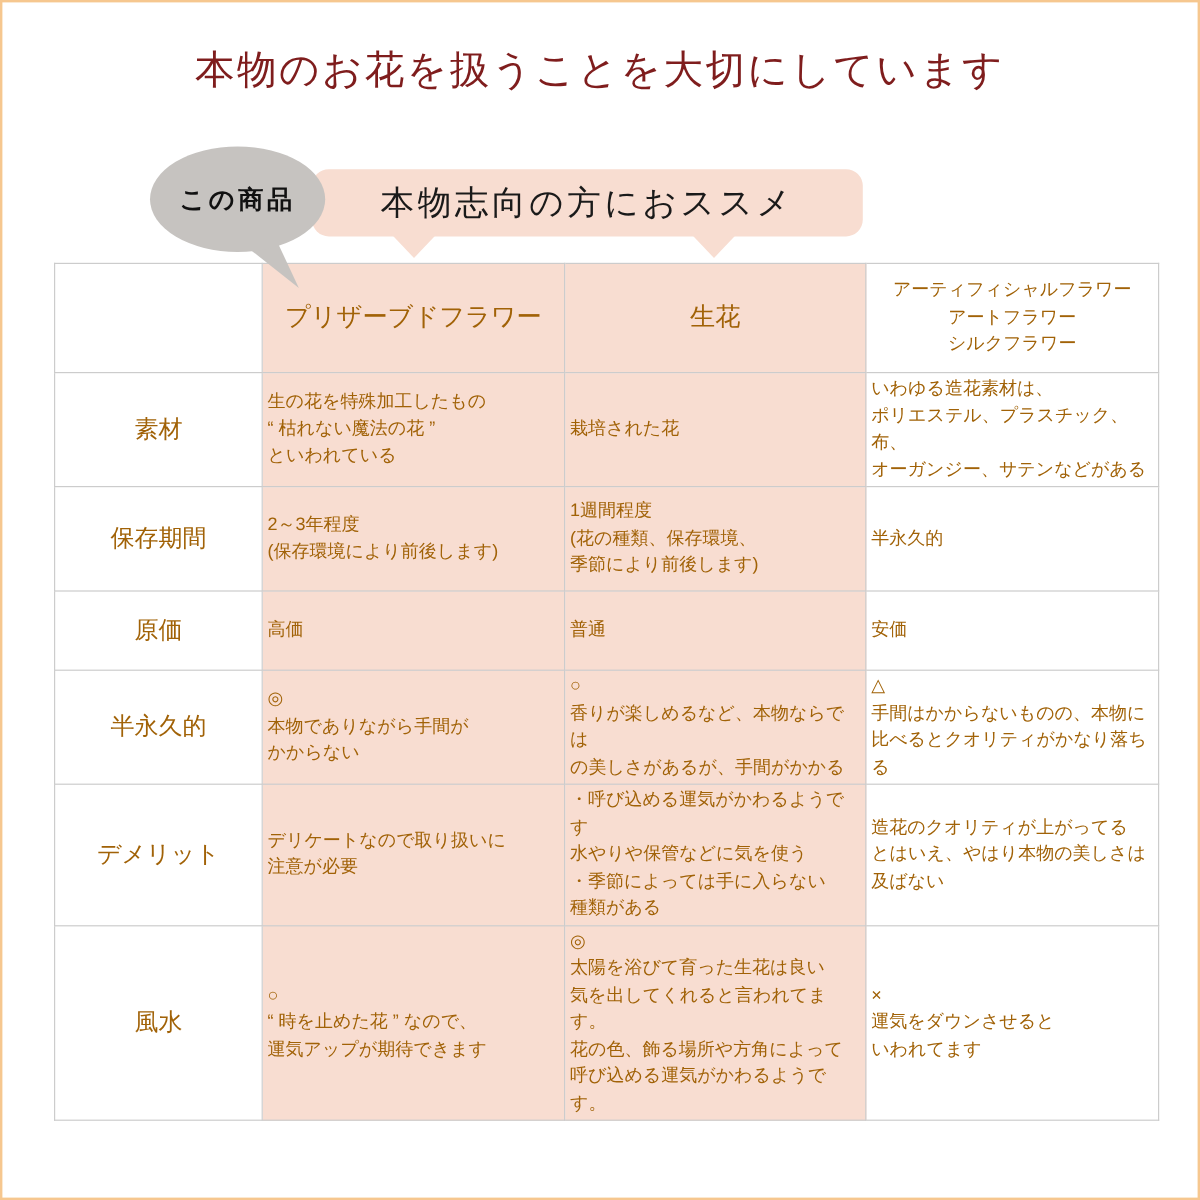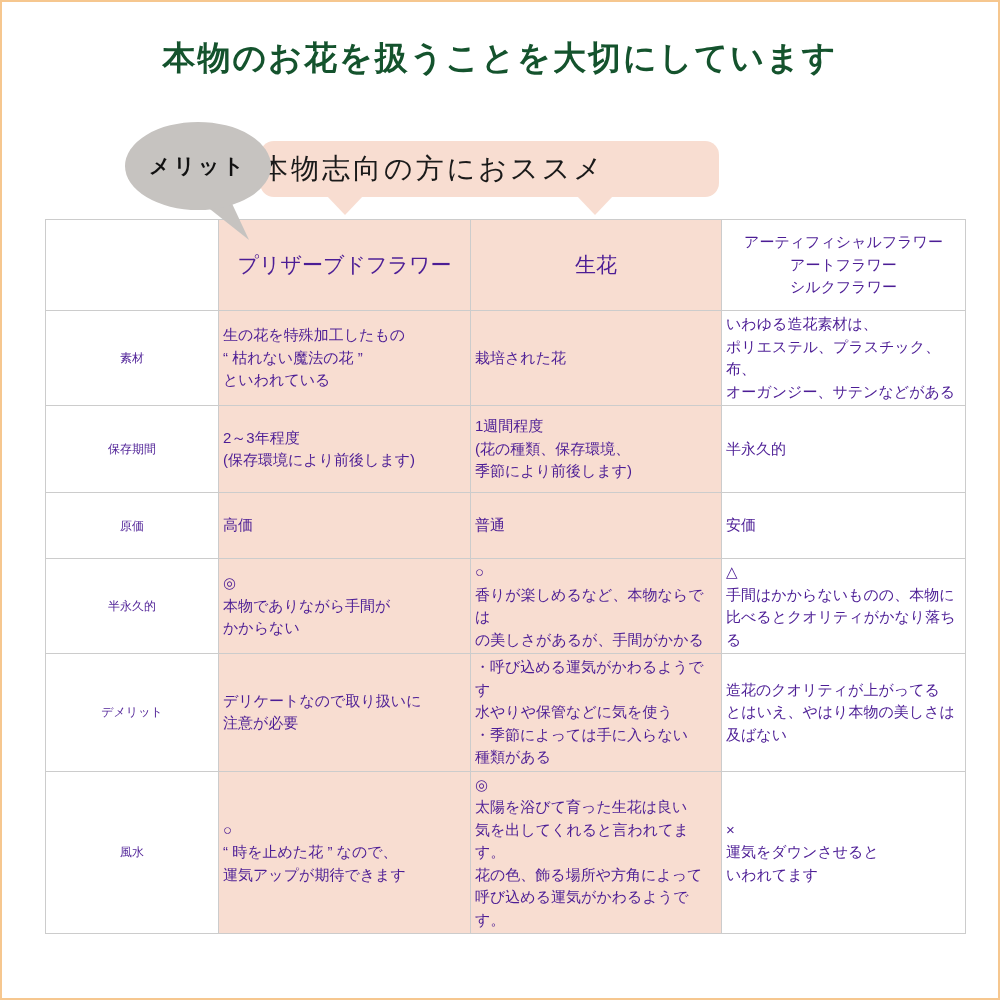--- a/index.html
+++ b/index.html
@@ -11,32 +11,32 @@
     position:relative;
     font-family:"Liberation Sans","DejaVu Sans",sans-serif;
     color:#1f1f1f;
     overflow:hidden;
   }
   .page-title{
     position:absolute;
     top:34px;left:0;width:100%;
     text-align:center;
     font-size:33px;
-    font-weight:700;
+    font-weight:400;
     letter-spacing:2px;
-    color:#14532d;
+    color:#7f1d1d;
   }
   
   .banner{
     position:absolute;
     left:258px;top:139px;
     width:459px;height:56px;
     background:#f8ddd1;
     border-radius:14px;
-    display:flex;align-items:center;
+    display:flex;align-items:center;justify-content:center;
     font-size:28px;
     letter-spacing:3px;
     color:#1a1a1a;
     z-index:2;
   }
   .banner-tail{
     position:absolute;
     top:54px;
     width:0;height:0;
     border-left:19px solid transparent;
@@ -76,26 +76,26 @@
     z-index:1;
   }
   table.cmp th,table.cmp td{
     border:1px solid #cccccc;
     vertical-align:middle;
     font-weight:400;
     font-size:15px;
     line-height:1.5;
     white-space:pre-line;
     padding:2px 4px;
-    color:#4c1d95;
+    color:#a16207;
     margin-left:12px;
   }
   table.cmp thead th{font-size:21px;}
   table.cmp thead th.col-artificial{font-size:15px;}
-  table.cmp .rowlabel{font-size:12px;}
+  table.cmp .rowlabel{font-size:20px;}
   table.cmp .pink{background:#f8ddd1;}
   thead tr{height:91px;}
   tbody tr:nth-child(1){height:92px;}
   tbody tr:nth-child(2){height:87px;}
   tbody tr:nth-child(3){height:66px;}
   tbody tr:nth-child(4){height:58px;}
   tbody tr:nth-child(5){height:91px;}
   tbody tr:nth-child(6){height:112px;}
   tbody tr:nth-child(7){height:169px;}
 </style>
@@ -105,21 +105,21 @@
 <div class="page-title">本物のお花を扱うことを大切にしています</div>
 
 <div class="banner">
   <span>本物志向の方におススメ</span>
   <div class="banner-tail left"></div>
   <div class="banner-tail right"></div>
 </div>
 
 <div class="bubble-tail"></div>
 <div class="bubble">
-  <span>メリット</span>
+  <span>この商品</span>
 </div>
 
 <table class="cmp">
   <colgroup>
     <col style="width:173px">
       <col style="width:252px">
       <col style="width:251px">
       <col style="width:244px">
   </colgroup>
   <thead>

